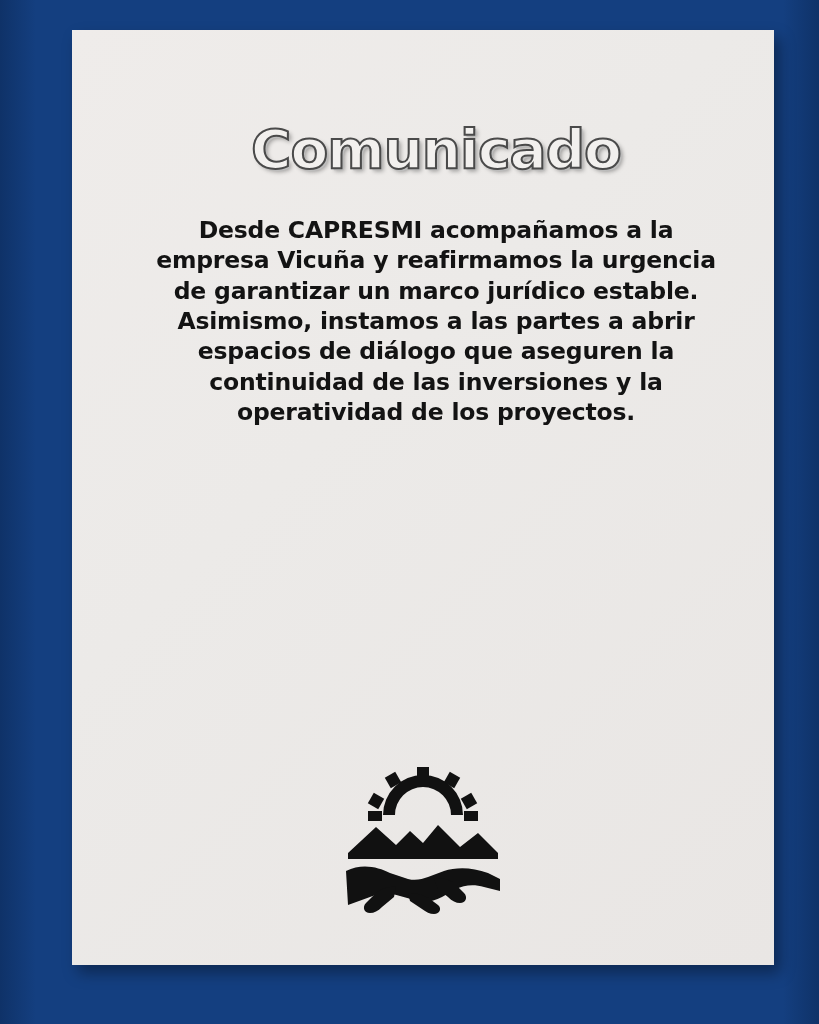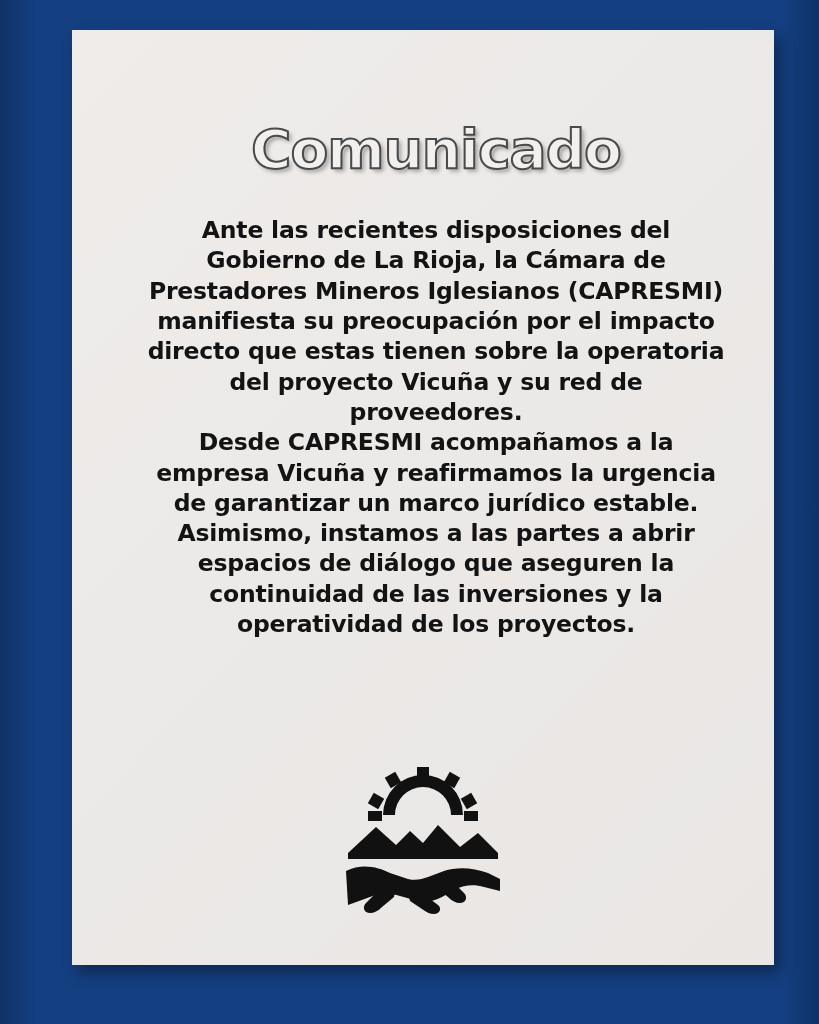--- a/index.html
+++ b/index.html
@@ -92,21 +92,20 @@
 </head>
 <body>
 
 <div class="poster-bg">
 
   <div class="card">
 
     <h1 class="title">Comunicado</h1>
 
     <div class="body-text">
-      <span class="para">Ante las recientes disposiciones del Gobierno de La Rioja, la Cámara de Prestadores Mineros Iglesianos (CAPRESMI) manifiesta su preocupación por el impacto directo que estas tienen sobre la operatoria del proyecto Vicuña y su red de proveedores.</span>
       <span class="para">Desde CAPRESMI acompañamos a la empresa Vicuña y reafirmamos la urgencia de garantizar un marco jurídico estable. Asimismo, instamos a las partes a abrir espacios de diálogo que aseguren la continuidad de las inversiones y la operatividad de los proyectos.</span>
     </div>
 
     <div class="logo-wrap">
       <svg width="170" height="150" viewBox="0 0 170 150" aria-hidden="true">
         <g fill="#111111">
 
           <g>
             <path d="M85 8
                      a40 40 0 0 1 40 40

